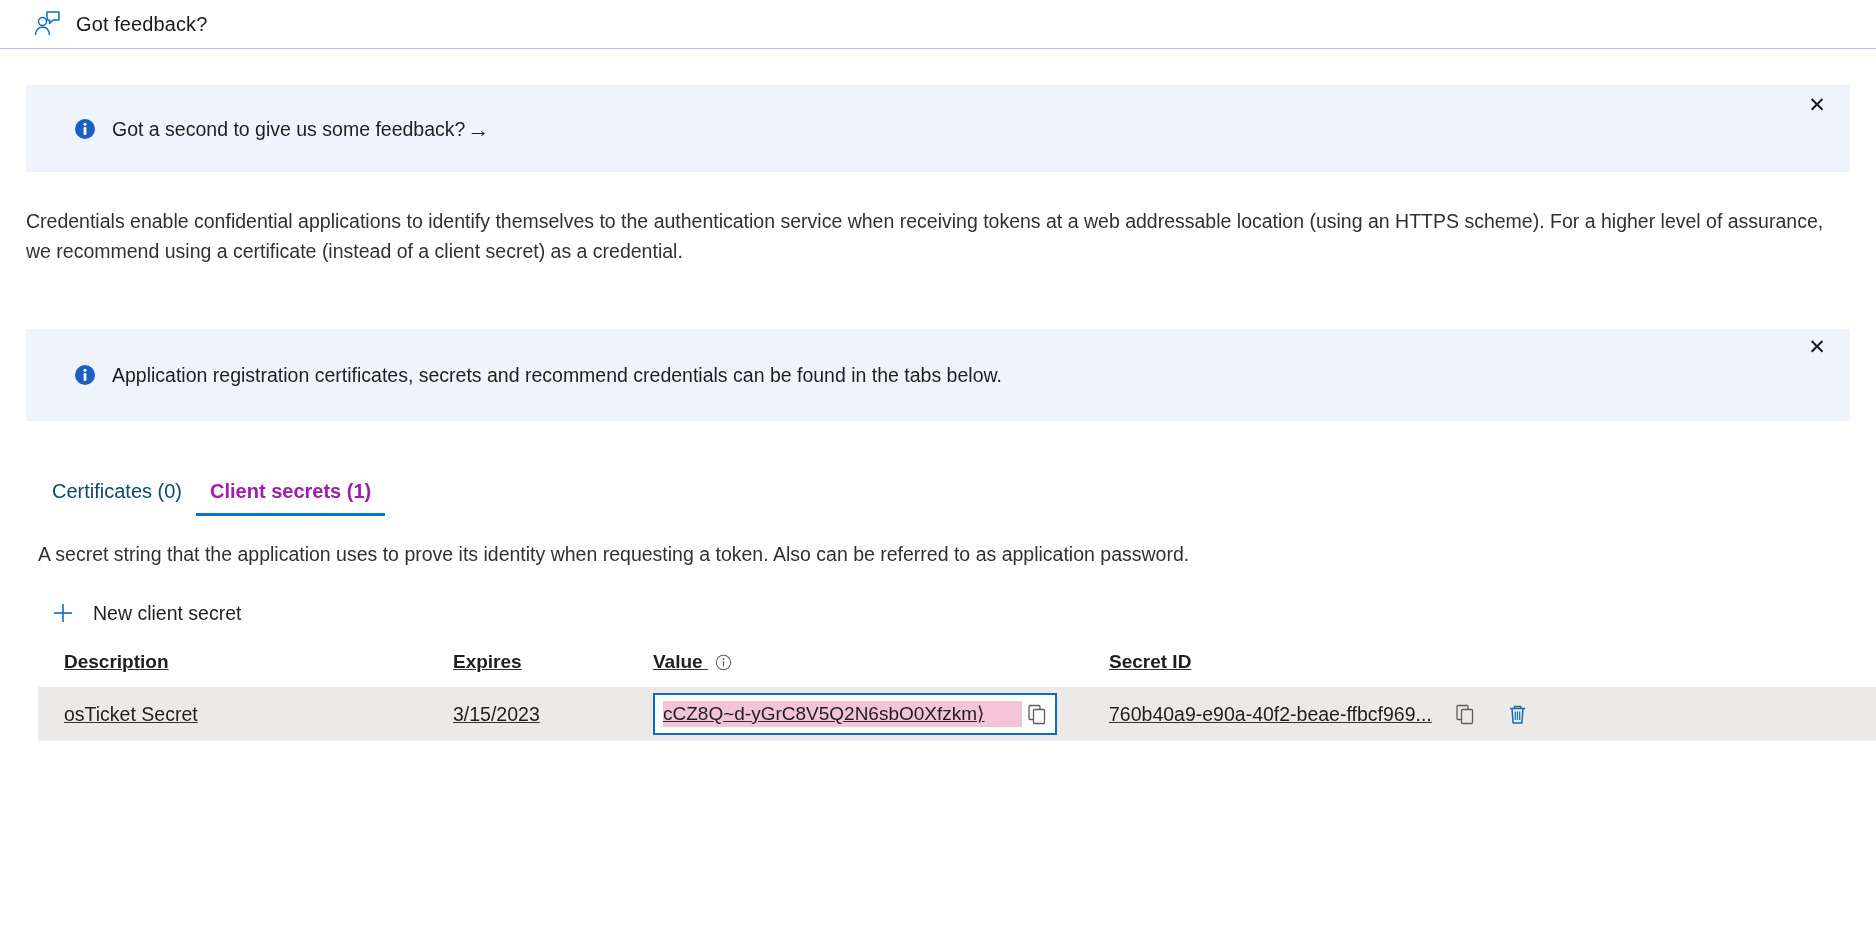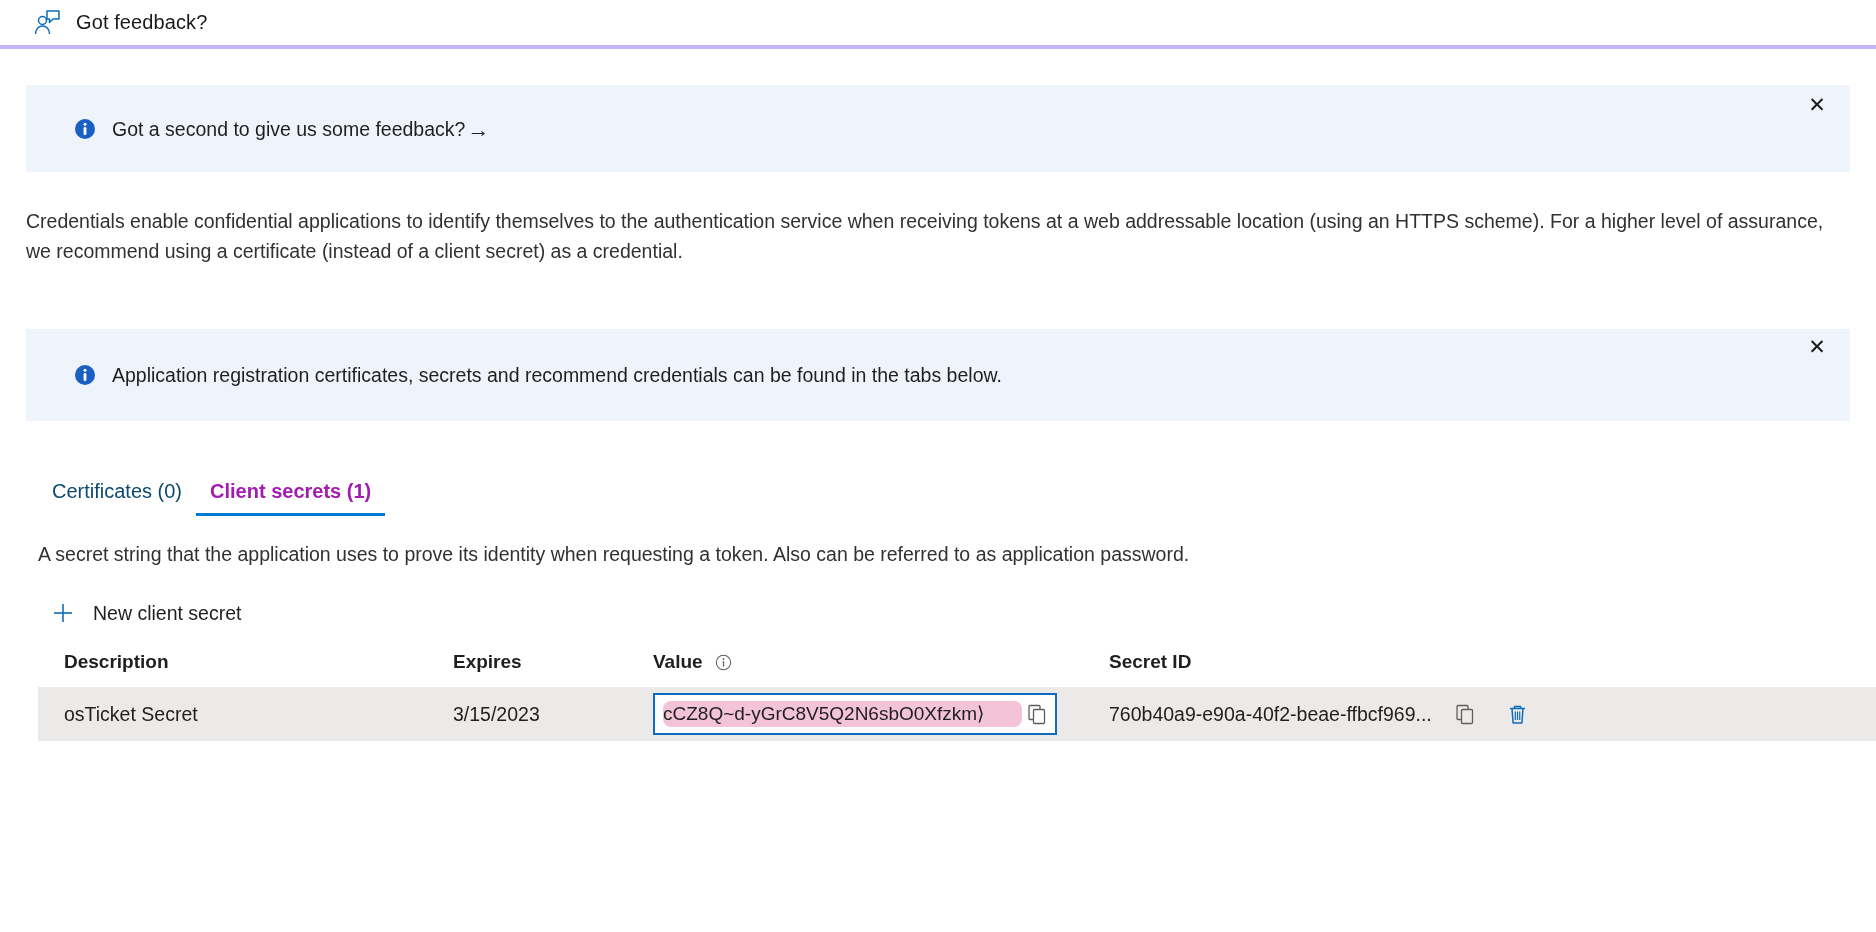--- a/index.html
+++ b/index.html
@@ -13,21 +13,21 @@
     color: #323130;
     overflow: hidden;
   }
 
   
   .feedback-bar {
     height: 49px;
     display: flex;
     align-items: center;
     padding-left: 32px;
-    border-bottom: 4px solid #c4b5fd;
+    border-bottom: 1px solid #c4b5fd;
   }
   .feedback-icon {
     width: 30px;
     height: 30px;
     flex: 0 0 30px;
     display: block;
     margin-right: 14px;
   }
   .feedback-label {
     font-size: 20px;
@@ -158,20 +158,21 @@
     font-size: 19.5px;
     color: #201f1e;
   }
 
   
   .secrets-table {
     margin: 25px 4px 0 38px;
     width: 1838px;
     border-collapse: collapse;
     table-layout: fixed;
+    text-decoration: underline;
   }
   .secrets-table th {
     text-align: left;
     font-size: 19px;
     font-weight: bold;
     color: #201f1e;
     padding: 0 0 14px 0;
     vertical-align: bottom;
   }
   .col-desc   { width: 415px; padding-left: 26px !important; }
@@ -201,21 +202,20 @@
     gap: 4px;
   }
   .value-text {
     background: #f3c3d8;
     color: #201f1e;
     font-size: 19px;
     white-space: nowrap;
     overflow: hidden;
     flex: 1 1 auto;
     line-height: 26px;
-    border-radius: 8px;
   }
   .sid-cell-inner {
     display: flex;
     align-items: center;
     gap: 22px;
   }
   .sid-text {
     font-size: 19.5px;
     color: #201f1e;
     white-space: nowrap;

